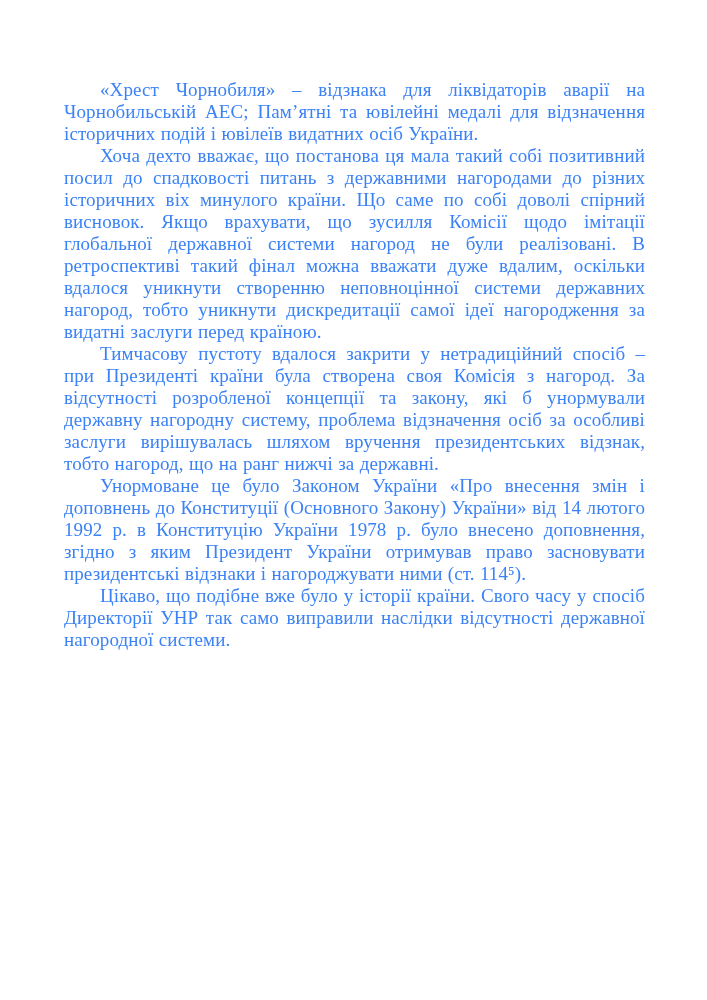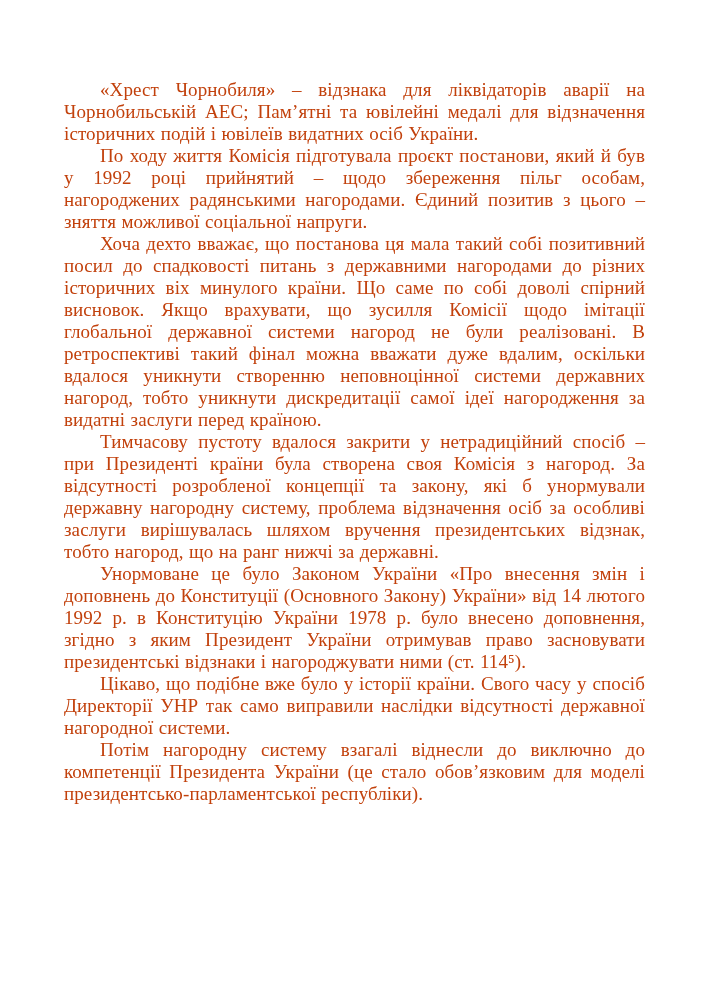--- a/index.html
+++ b/index.html
@@ -7,21 +7,21 @@
     padding: 0;
     background: #ffffff;
   }
   .page {
     position: relative;
     width: 707px;
     height: 900px;
     background: #ffffff;
     overflow: hidden;
     font-family: "Liberation Serif", "DejaVu Serif", serif;
-    color: #c2410c;
+    color: #3b82f6;
   }
   .text-block {
     position: absolute;
     top: 79px;
     left: 64px;
     width: 581px;
   }
   .para {
     margin: 0;
     font-size: 19px;
@@ -40,21 +40,19 @@
     font-size: 19px;
     line-height: 22px;
   }
 </style>
 </head>
 <body>
 
 <div class="page">
   <div class="text-block">
     <p class="para">«Хрест Чорнобиля» – відзнака для ліквідаторів аварії на Чорнобильській АЕС; Пам’ятні та ювілейні медалі для відзначення історичних подій і ювілеїв видатних осіб України.</p>
-    <p class="para">По ходу життя Комісія підготувала проєкт постанови, який й був у 1992 році прийнятий – щодо збереження пільг особам, нагороджених радянськими нагородами. Єдиний позитив з цього – зняття можливої соціальної напруги.</p>
     <p class="para">Хоча дехто вважає, що постанова ця мала такий собі позитивний посил до спадковості питань з державними нагородами до різних історичних віх минулого країни. Що саме по собі доволі спірний висновок. Якщо врахувати, що зусилля Комісії щодо імітації глобальної державної системи нагород не були реалізовані. В ретроспективі такий фінал можна вважати дуже вдалим, оскільки вдалося уникнути створенню неповноцінної системи державних нагород, тобто уникнути дискредитації самої ідеї нагородження за видатні заслуги перед країною.</p>
     <p class="para">Тимчасову пустоту вдалося закрити у нетрадиційний спосіб – при Президенті країни була створена своя Комісія з нагород. За відсутності розробленої концепції та закону, які б унормували державну нагородну систему, проблема відзначення осіб за особливі заслуги вирішувалась шляхом вручення президентських відзнак, тобто нагород, що на ранг нижчі за державні.</p>
     <p class="para">Унормоване це було Законом України «Про внесення змін і доповнень до Конституції (Основного Закону) України» від 14 лютого 1992 р. в Конституцію України 1978 р. було внесено доповнення, згідно з яким Президент України отримував право засновувати президентські відзнаки і нагороджувати ними (ст. 114⁵).</p>
     <p class="para">Цікаво, що подібне вже було у історії країни. Свого часу у спосіб Директорії УНР так само виправили наслідки відсутності державної нагородної системи.</p>
-    <p class="para">Потім нагородну систему взагалі віднесли до виключно до компетенції Президента України (це стало обов’язковим для моделі президентсько-парламентської республіки).</p>
   </div>
   <div class="page-number">8</div>
 </div>
 
 </body></html>

